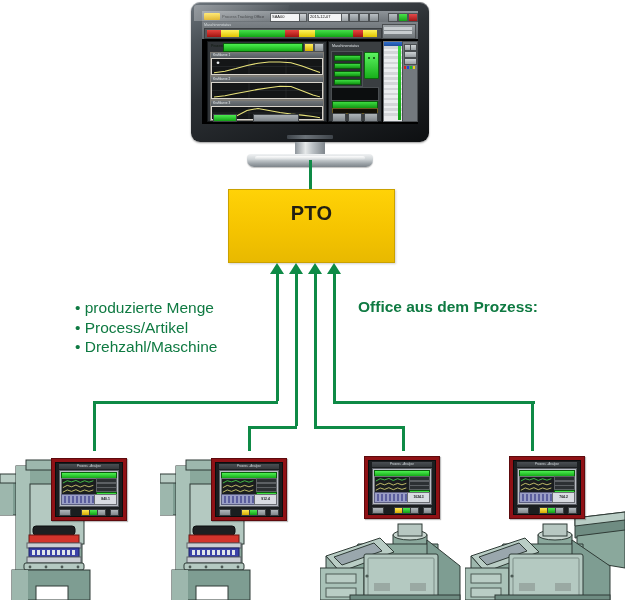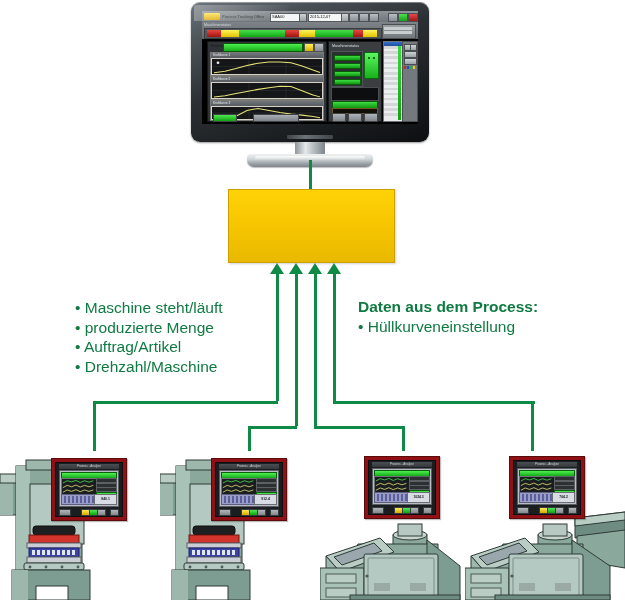--- a/index.html
+++ b/index.html
@@ -322,20 +322,21 @@
       <div class="mon-logo"></div>
     </div>
   </div>
   <div class="mon-neck"></div>
   <div class="mon-base"></div>
 </div>
 
 <div class="cable abs" style="left:309px;top:160px;width:3px;height:30px;"></div>
 
 <div class="abs" id="pto">
+  <div class="l1">PTO</div>
 </div>
 
 <div class="arrow-head abs" style="left:270px;top:263px;"></div>
 <div class="arrow-head abs" style="left:289px;top:263px;"></div>
 <div class="arrow-head abs" style="left:308px;top:263px;"></div>
 <div class="arrow-head abs" style="left:327px;top:263px;"></div>
 
 <div class="trunk abs" style="left:275.5px;top:274px;height:127px;"></div>
 <div class="trunk abs" style="left:294.5px;top:274px;height:152px;"></div>
 <div class="trunk abs" style="left:313.5px;top:274px;height:152px;"></div>
@@ -348,31 +349,29 @@
 <div class="trunk abs" style="left:248px;top:426px;width:3px;height:25px;"></div>
 
 <div class="trunk abs" style="left:313.5px;top:426px;width:91px;height:3px;"></div>
 <div class="trunk abs" style="left:402px;top:426px;width:3px;height:25px;"></div>
 
 <div class="trunk abs" style="left:332.5px;top:401px;width:202px;height:3px;"></div>
 <div class="trunk abs" style="left:531px;top:401px;width:3px;height:50px;"></div>
 
 <div class="txtblk abs" style="left:75px;top:298px;">
   <ul>
-    <li>Maschine steht/läuft</li>
     <li>produzierte Menge</li>
-    <li>Auftrag/Artikel</li>
+    <li>Process/Artikel</li>
     <li>Drehzahl/Maschine</li>
   </ul>
 </div>
 
 <div class="txtblk abs" style="left:358px;top:298px;">
-  <div class="hd">Daten aus dem Process:</div>
+  <div class="hd">Office aus dem Prozess:</div>
   <ul>
-    <li>Hüllkurveneinstellung</li>
   </ul>
 </div>
 
 <div class="machine" style="left:0px;bottom:0px;width:150px;height:160px;">
   <svg width="150" height="160" viewBox="0 0 150 160">
     <rect x="0" y="41" width="27" height="34" fill="#7e9d92" stroke="#2f3b36" stroke-width="1"></rect>
     <rect x="0" y="41" width="13" height="34" fill="#9db7ad"></rect>
     <rect x="0" y="34" width="27" height="9" fill="#b9cdc5" stroke="#2f3b36" stroke-width="1"></rect>
     <rect x="16" y="26" width="66" height="106" fill="#8aa89c" stroke="#2f3b36" stroke-width="1"></rect>
     <rect x="16" y="26" width="14" height="106" fill="#a9c2b8"></rect>

